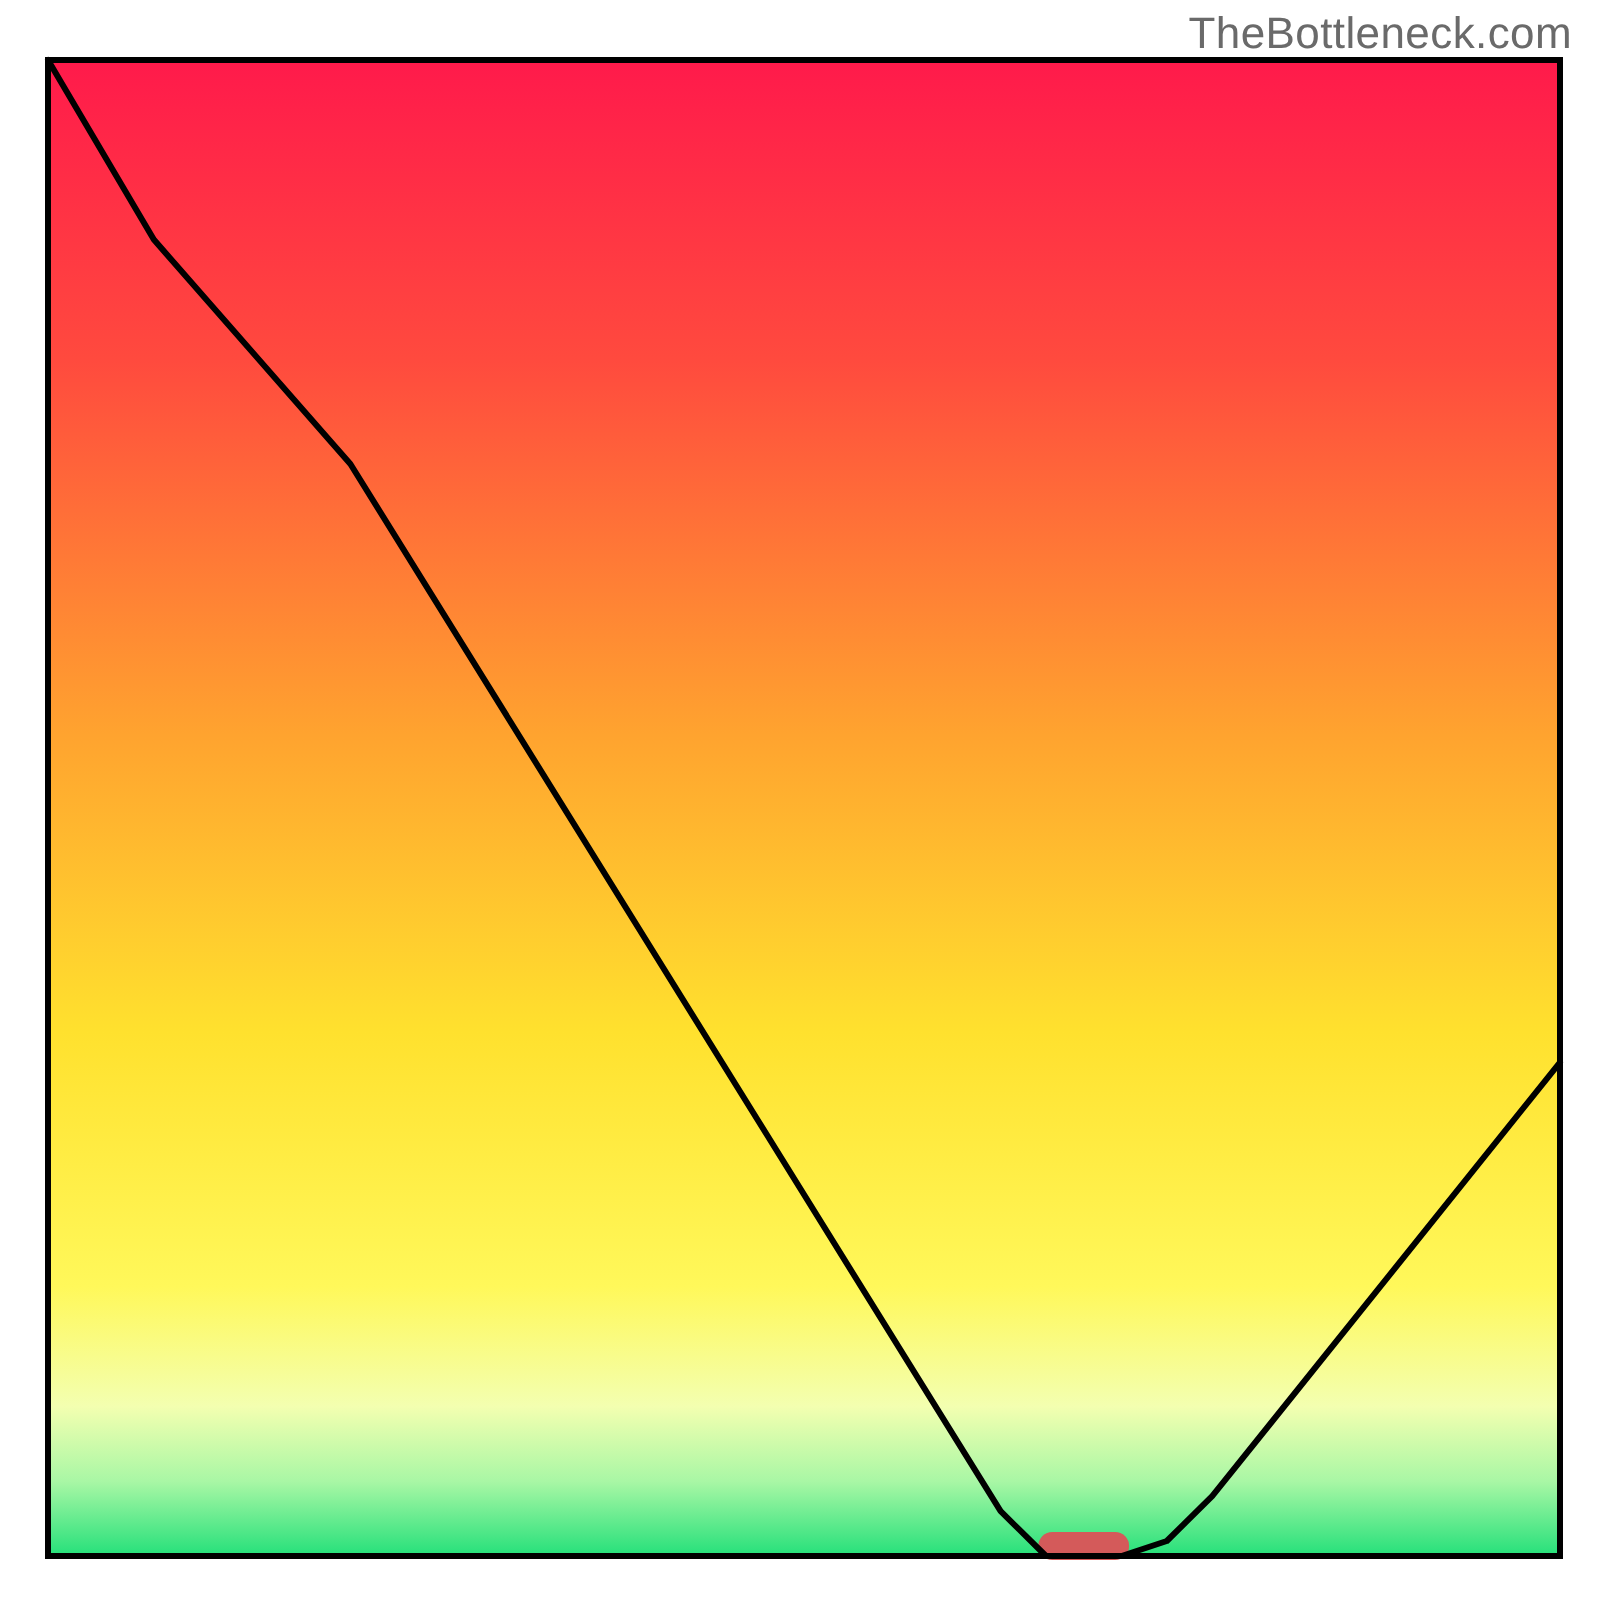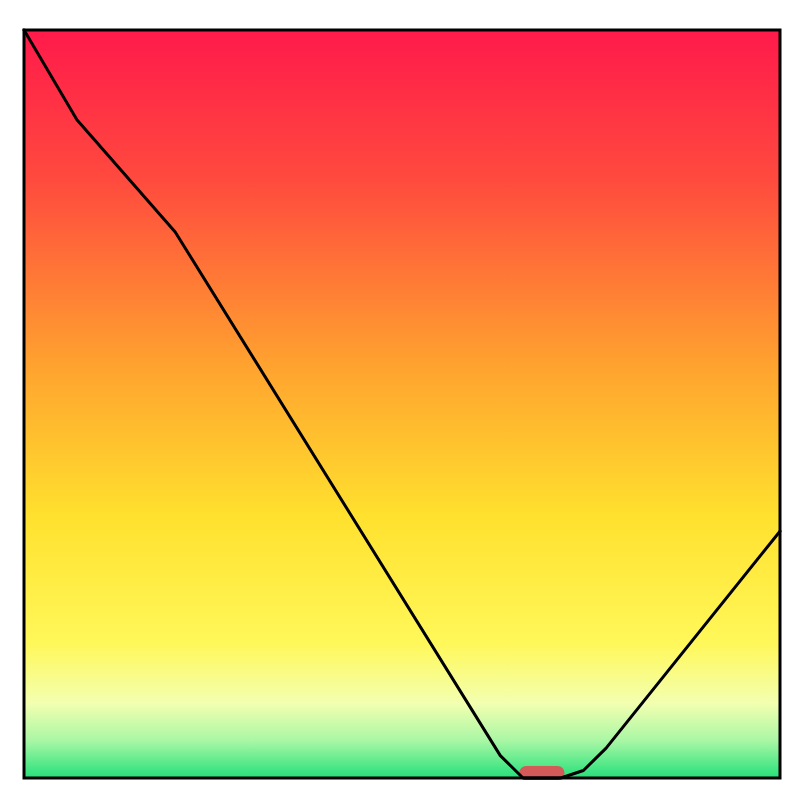--- a/index.html
+++ b/index.html
@@ -27,20 +27,21 @@
   svg.chart {
     position: absolute;
     top: 0;
     left: 0;
   }
 </style>
 </head>
 <body>
 
 <div class="container">
+  <div class="watermark">TheBottleneck.com</div>
 
   <svg class="chart" width="800" height="800" viewBox="0 0 800 800">
     <defs>
       <linearGradient id="bg-grad" x1="0" y1="0" x2="0" y2="1">
           <stop offset="0%" stop-color="#ff1a4b"></stop>
           <stop offset="20%" stop-color="#ff4a3e"></stop>
           <stop offset="45%" stop-color="#ffa32f"></stop>
           <stop offset="65%" stop-color="#ffe12e"></stop>
           <stop offset="82%" stop-color="#fff85a"></stop>
           <stop offset="90%" stop-color="#f3ffb0"></stop>

